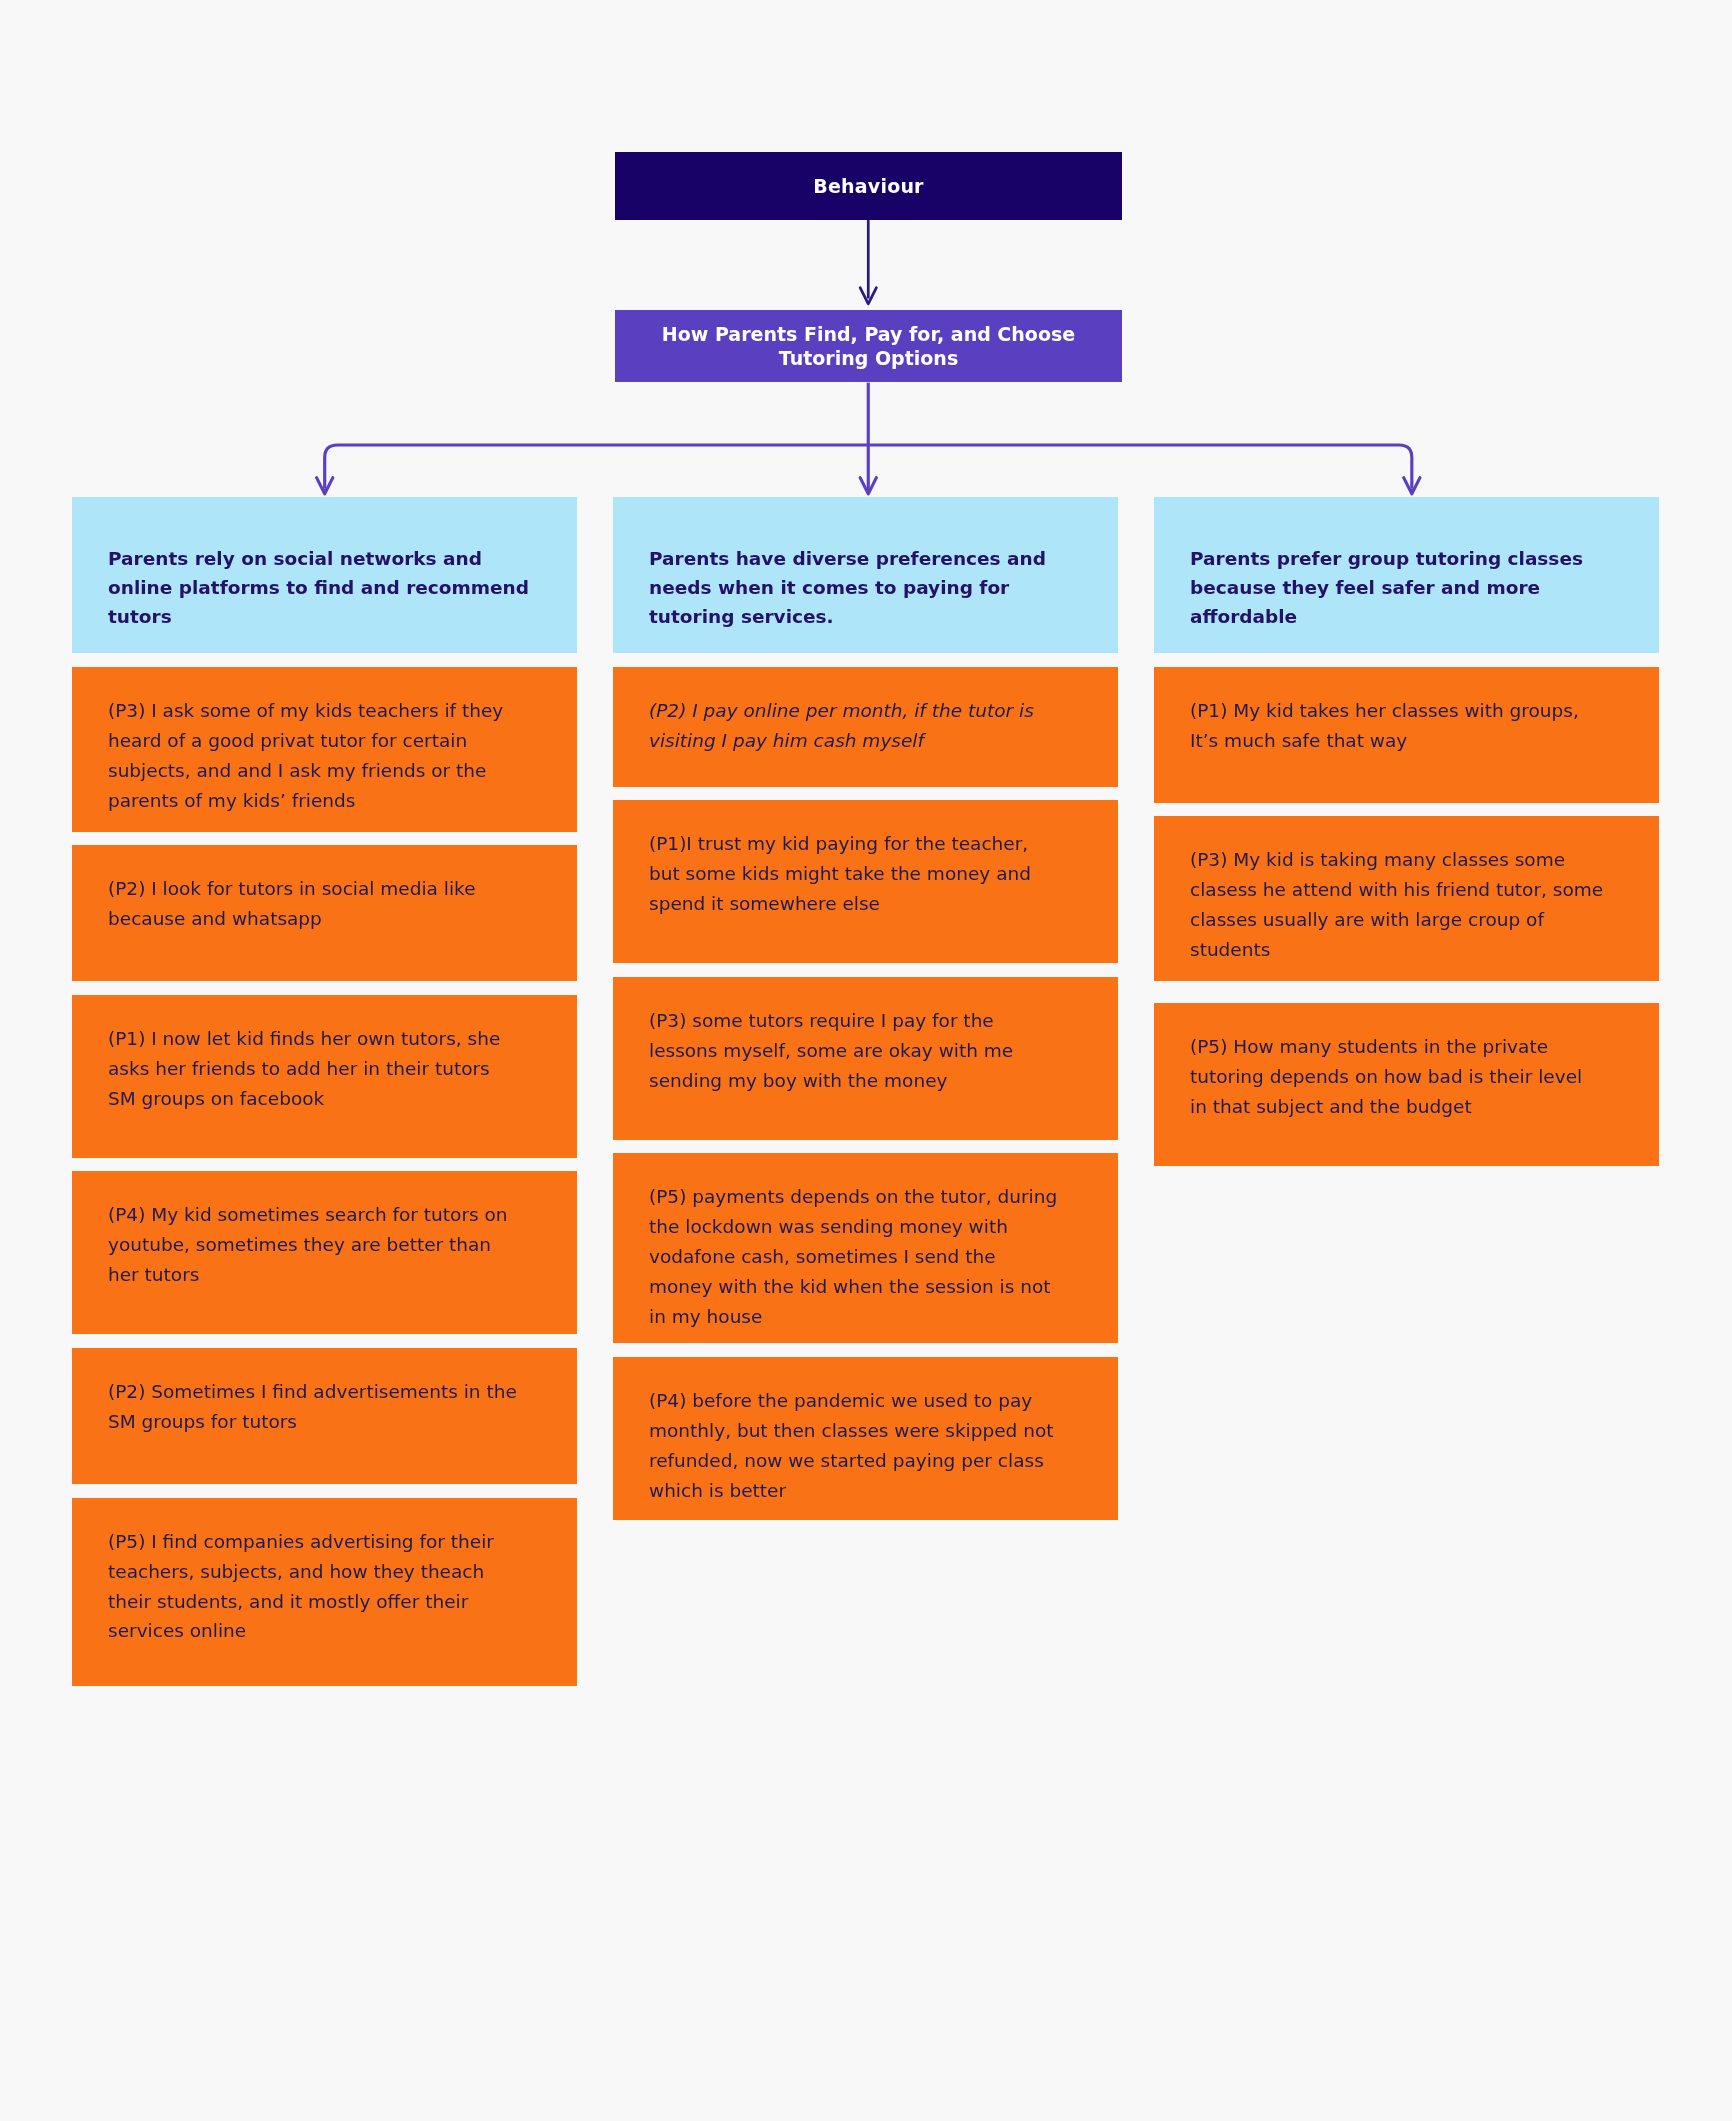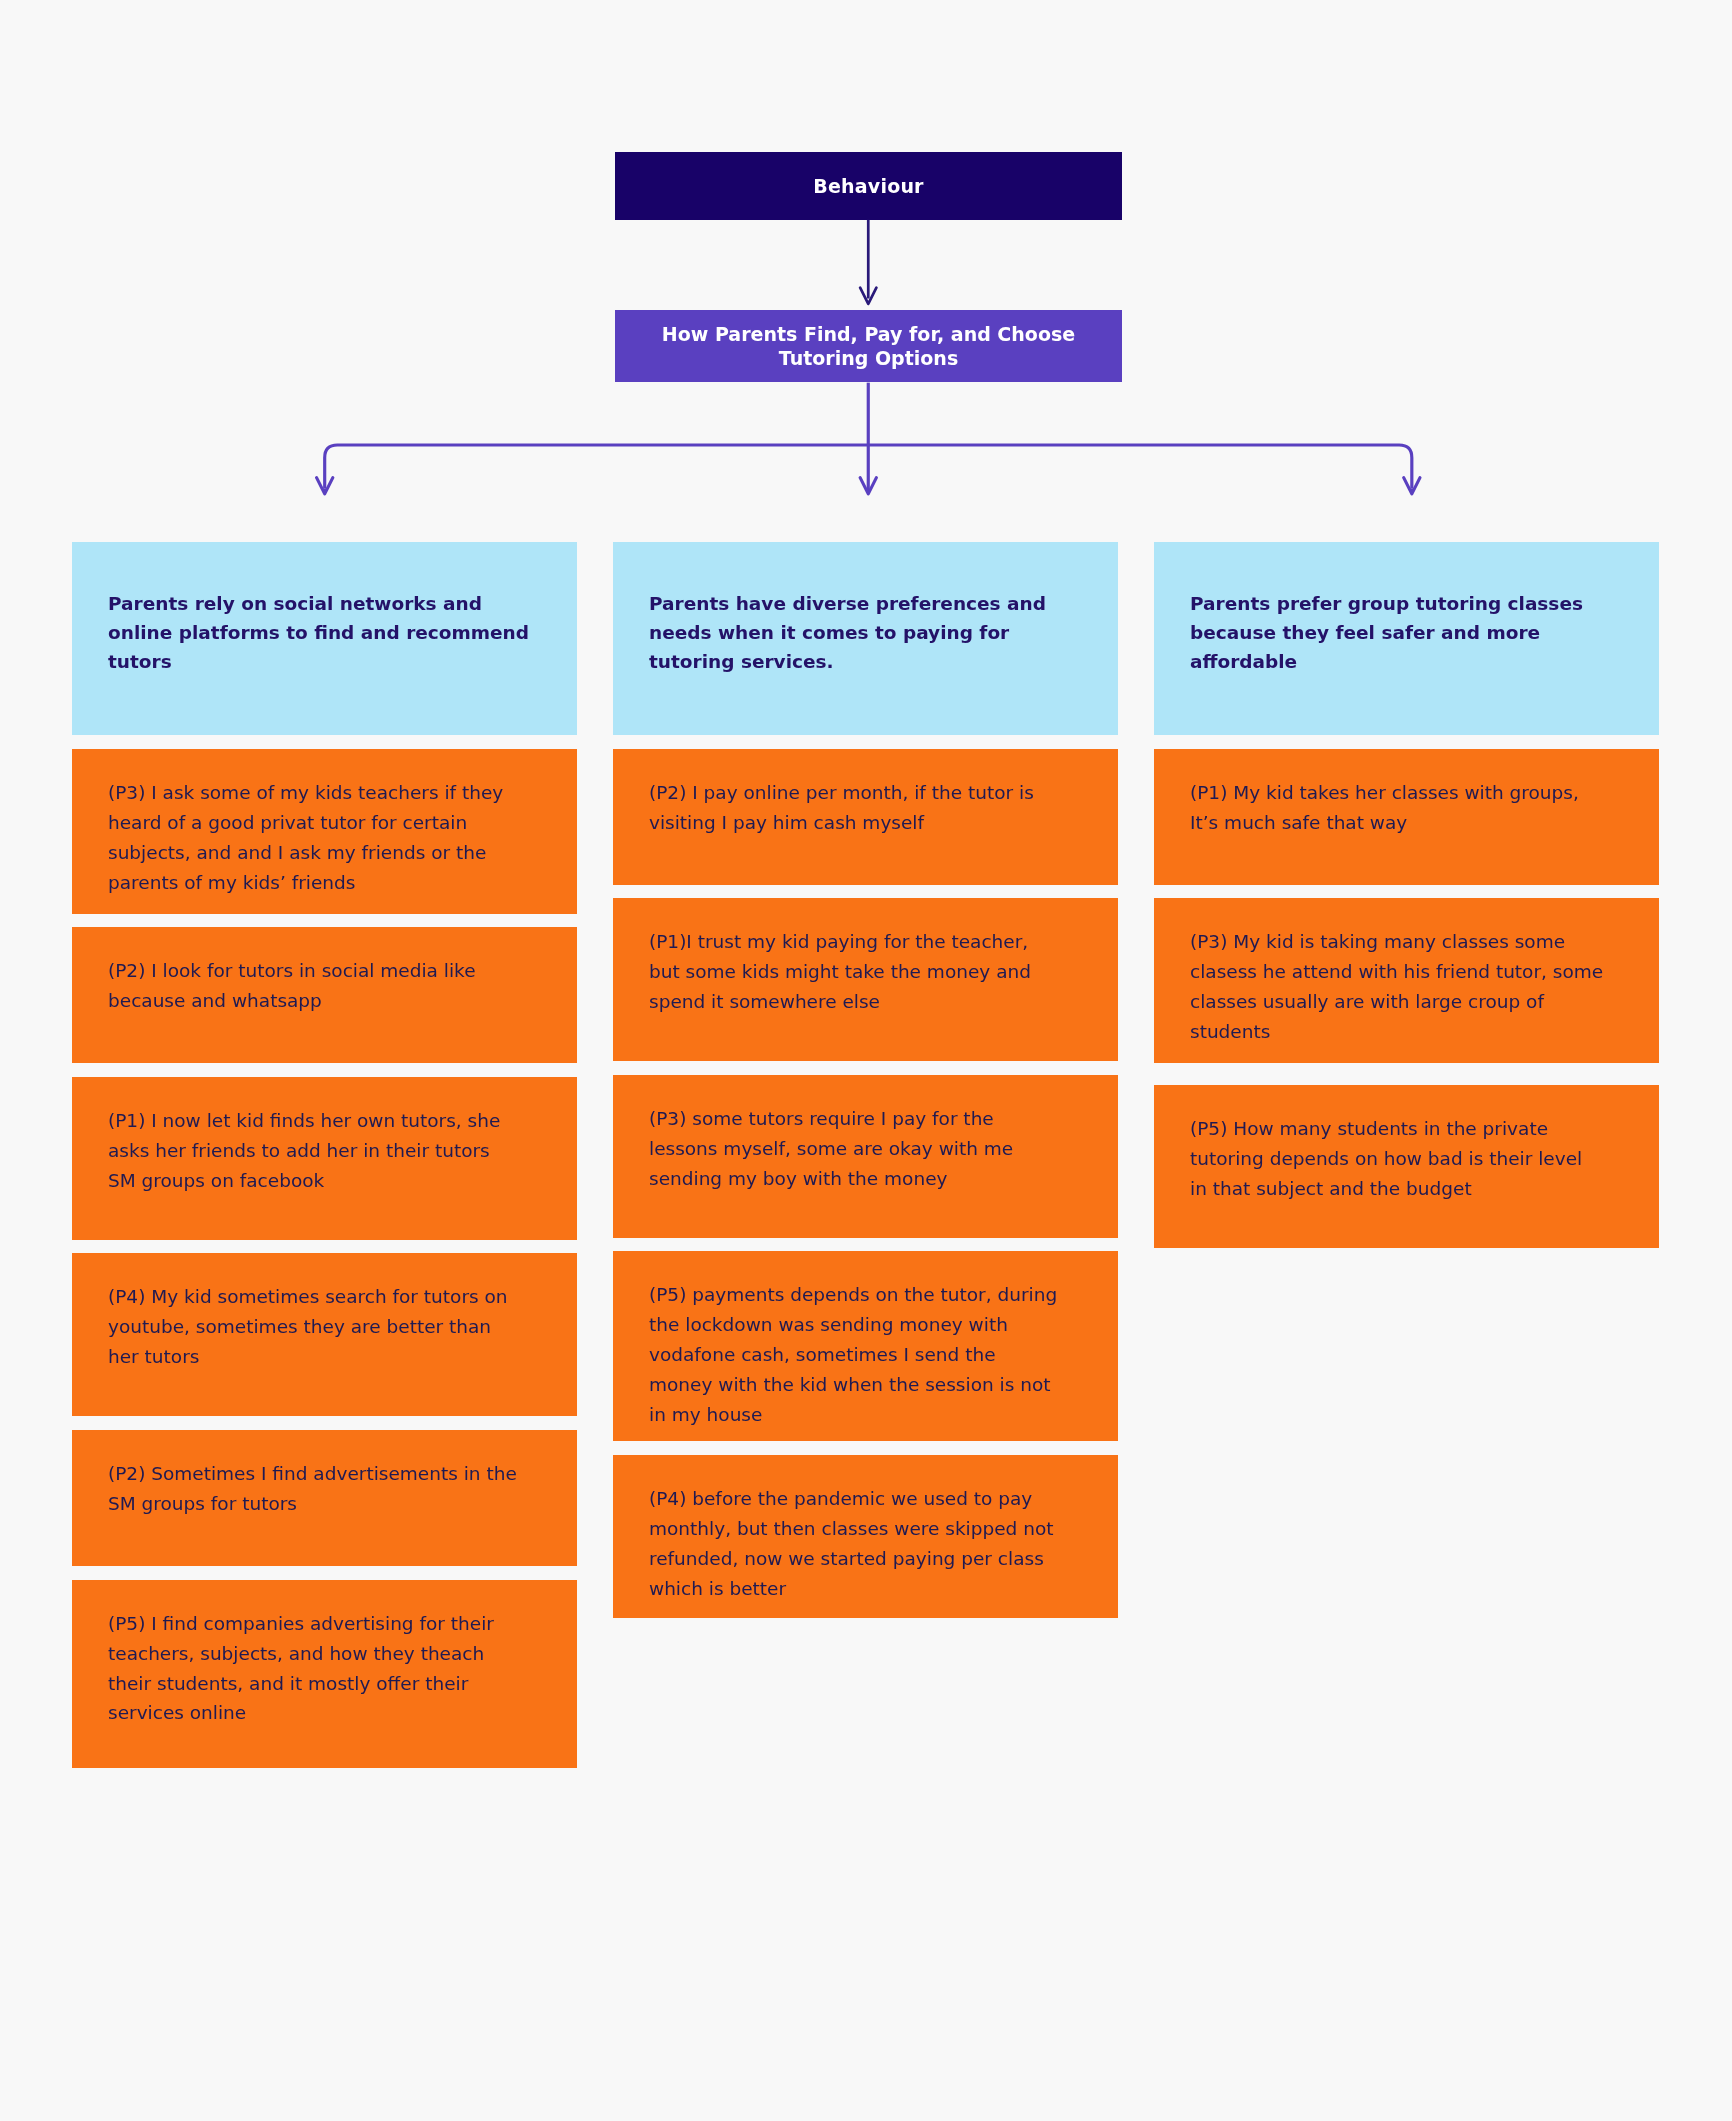--- a/index.html
+++ b/index.html
@@ -75,48 +75,47 @@
     align-items: flex-start;
   }
   .column {
     width: 505px;
     display: flex;
     flex-direction: column;
   }
   .theme-header {
     background: #afe5f8;
     color: #241268;
-    height: 193px;
+    height: 156px;
     box-sizing: border-box;
     padding: 47px 36px 0 36px;
     font-size: 18.5px;
     font-weight: bold;
     line-height: 1.58;
-    margin-top: 45px;
   }
   .quotes {
     margin-top: 13.6px;
     display: flex;
     flex-direction: column;
     gap: 13.6px;
   }
   .quote-card {
     background: #f97316;
     color: #1f1a52;
     box-sizing: border-box;
     padding: 29px 55px 29px 36px;
     font-size: 18.5px;
     line-height: 1.62;
   }
   .quote-card.h1 { height: 136px; }
   .quote-card.h2 { height: 165px; }
   .quote-card.h4 { height: 163px; }
   .quote-card.h6 { height: 165px; }
 
-  .col2 .quote-card.c0 { height: 136px; }
+  .col2 .quote-card.c0 { height: 120px; font-style: italic; }
   .col2 .quote-card.c1 { height: 163px; }
   .col2 .quote-card.c2 { height: 163px; }
   .col2 .quote-card.c3 { height: 190px; }
   .col2 .quote-card.c4 { height: 163px; }
 
   .col3 .quote-card.c0 { height: 136px; }
   .col3 .quote-card.c1 { height: 165px; }
   .col3 .quote-card.c2 { height: 163px; margin-top: 8px; }
 </style>
 </head>

